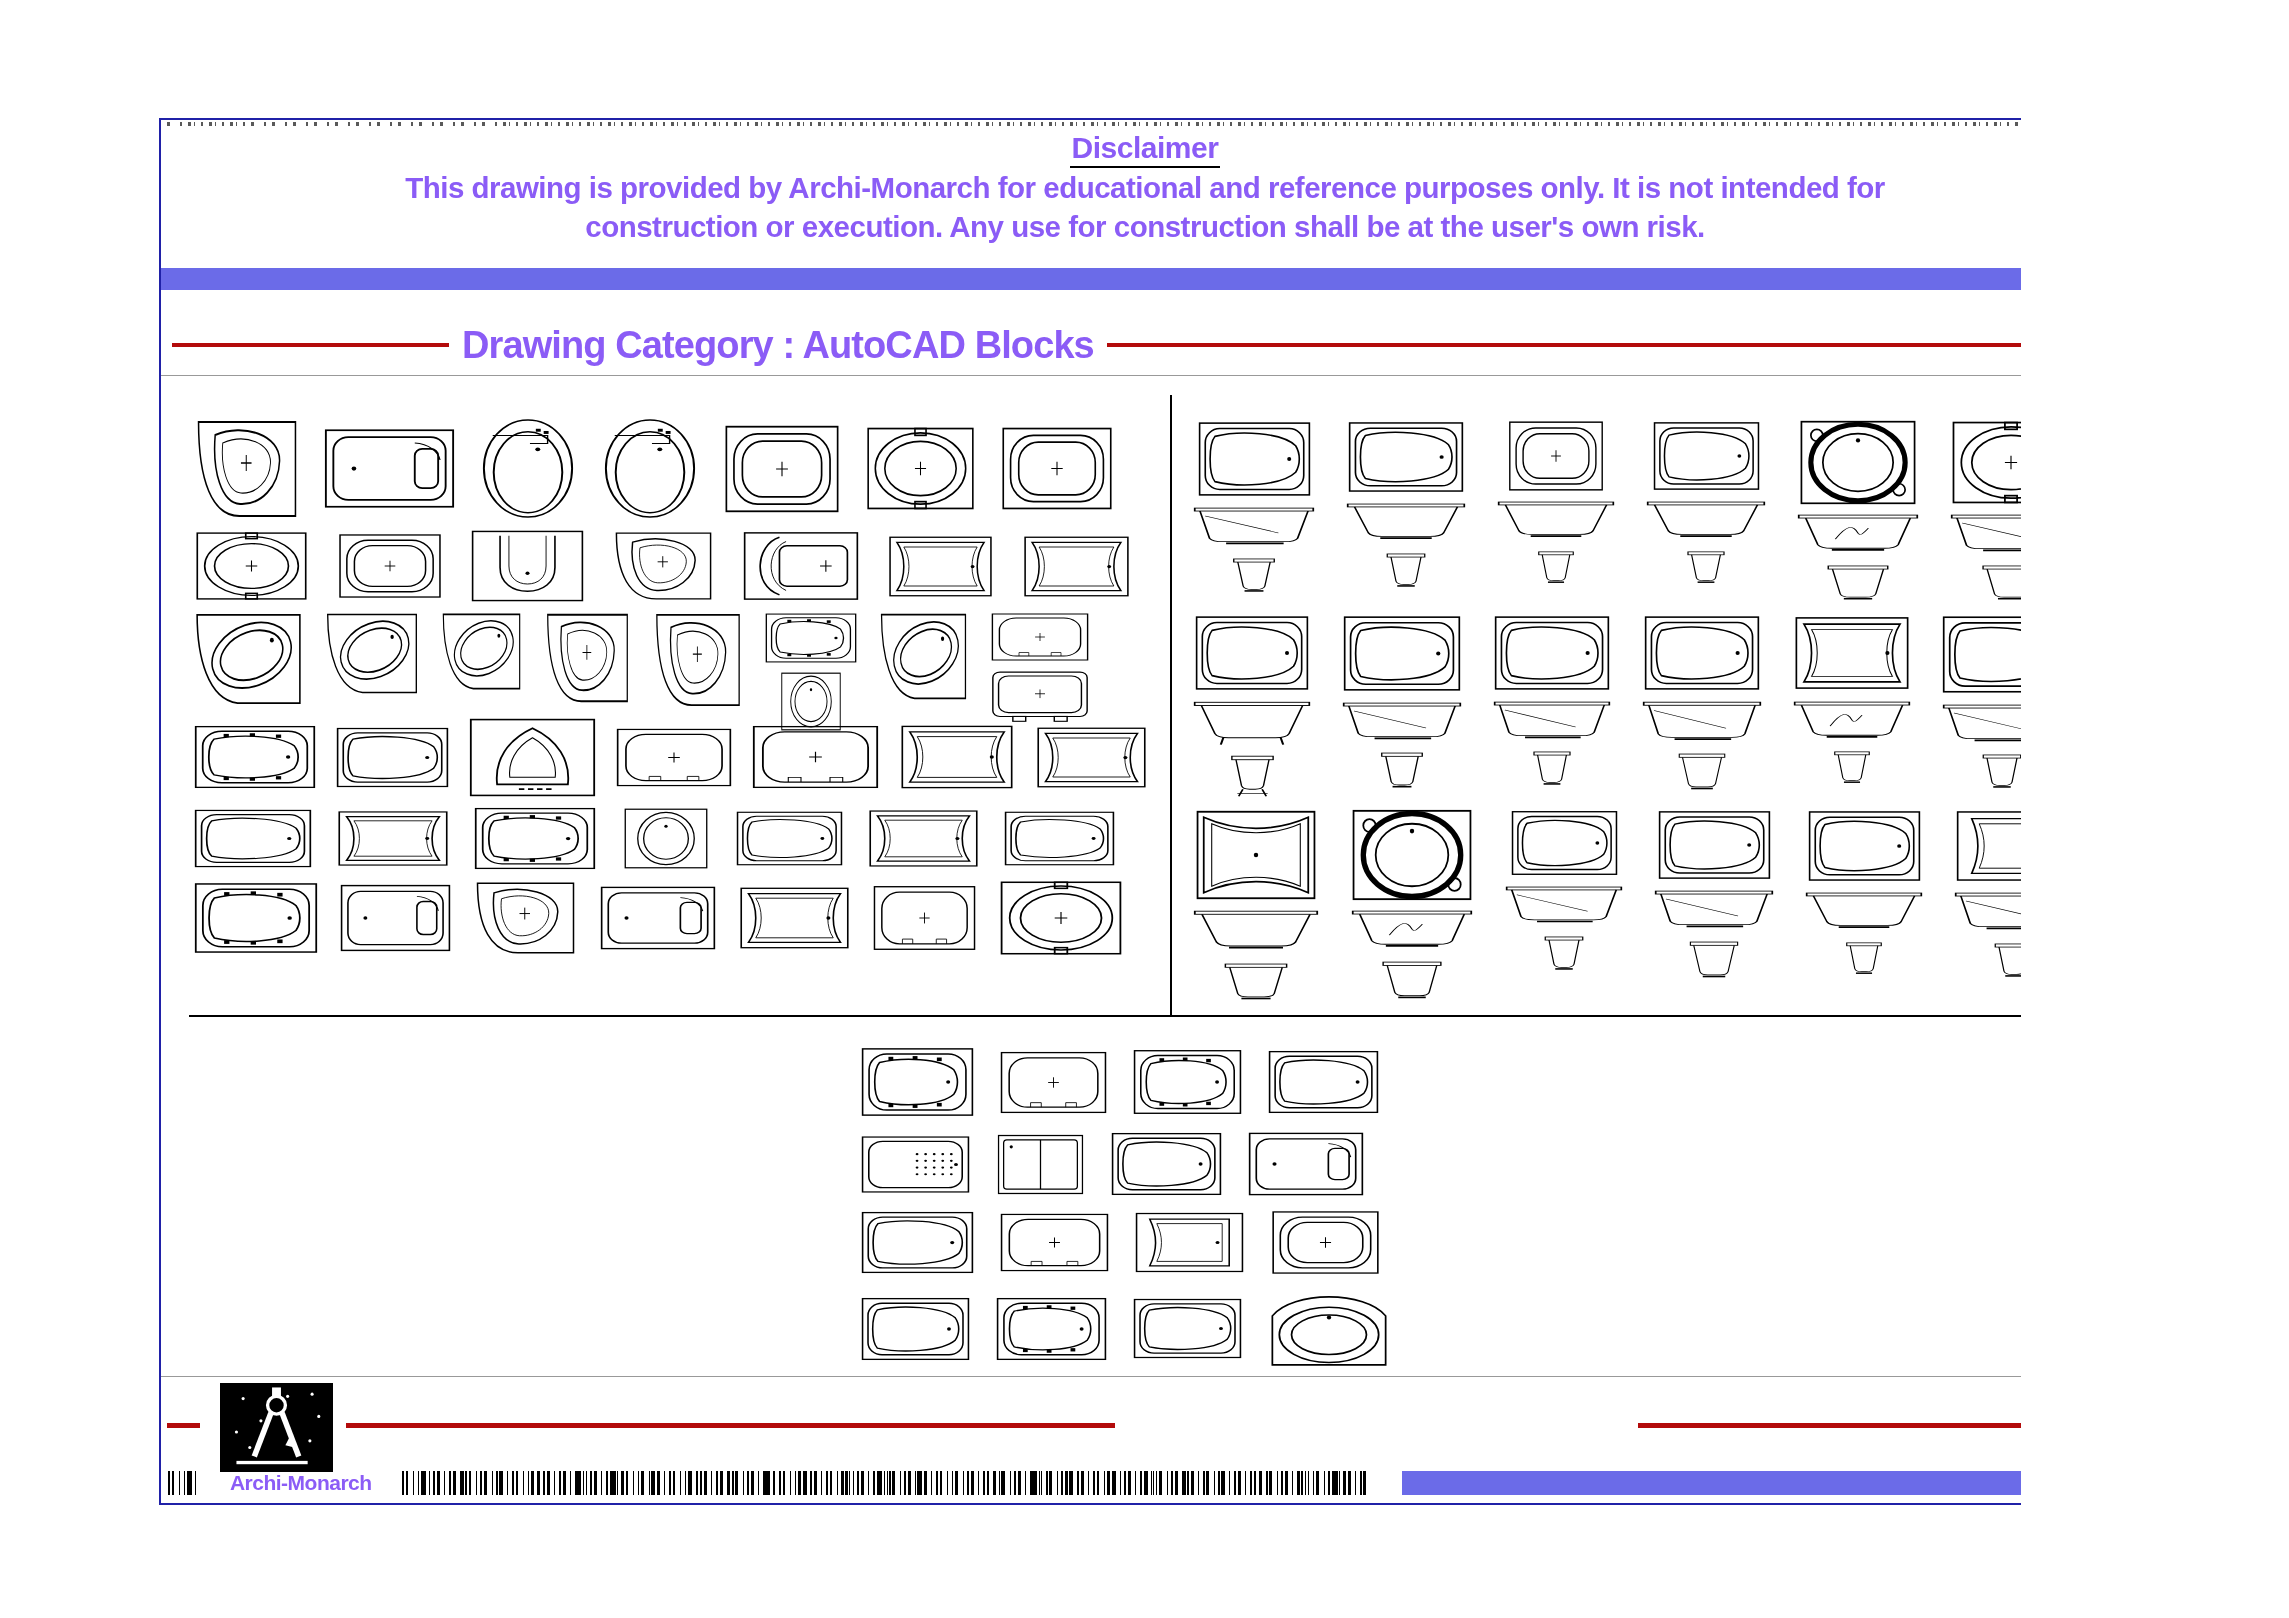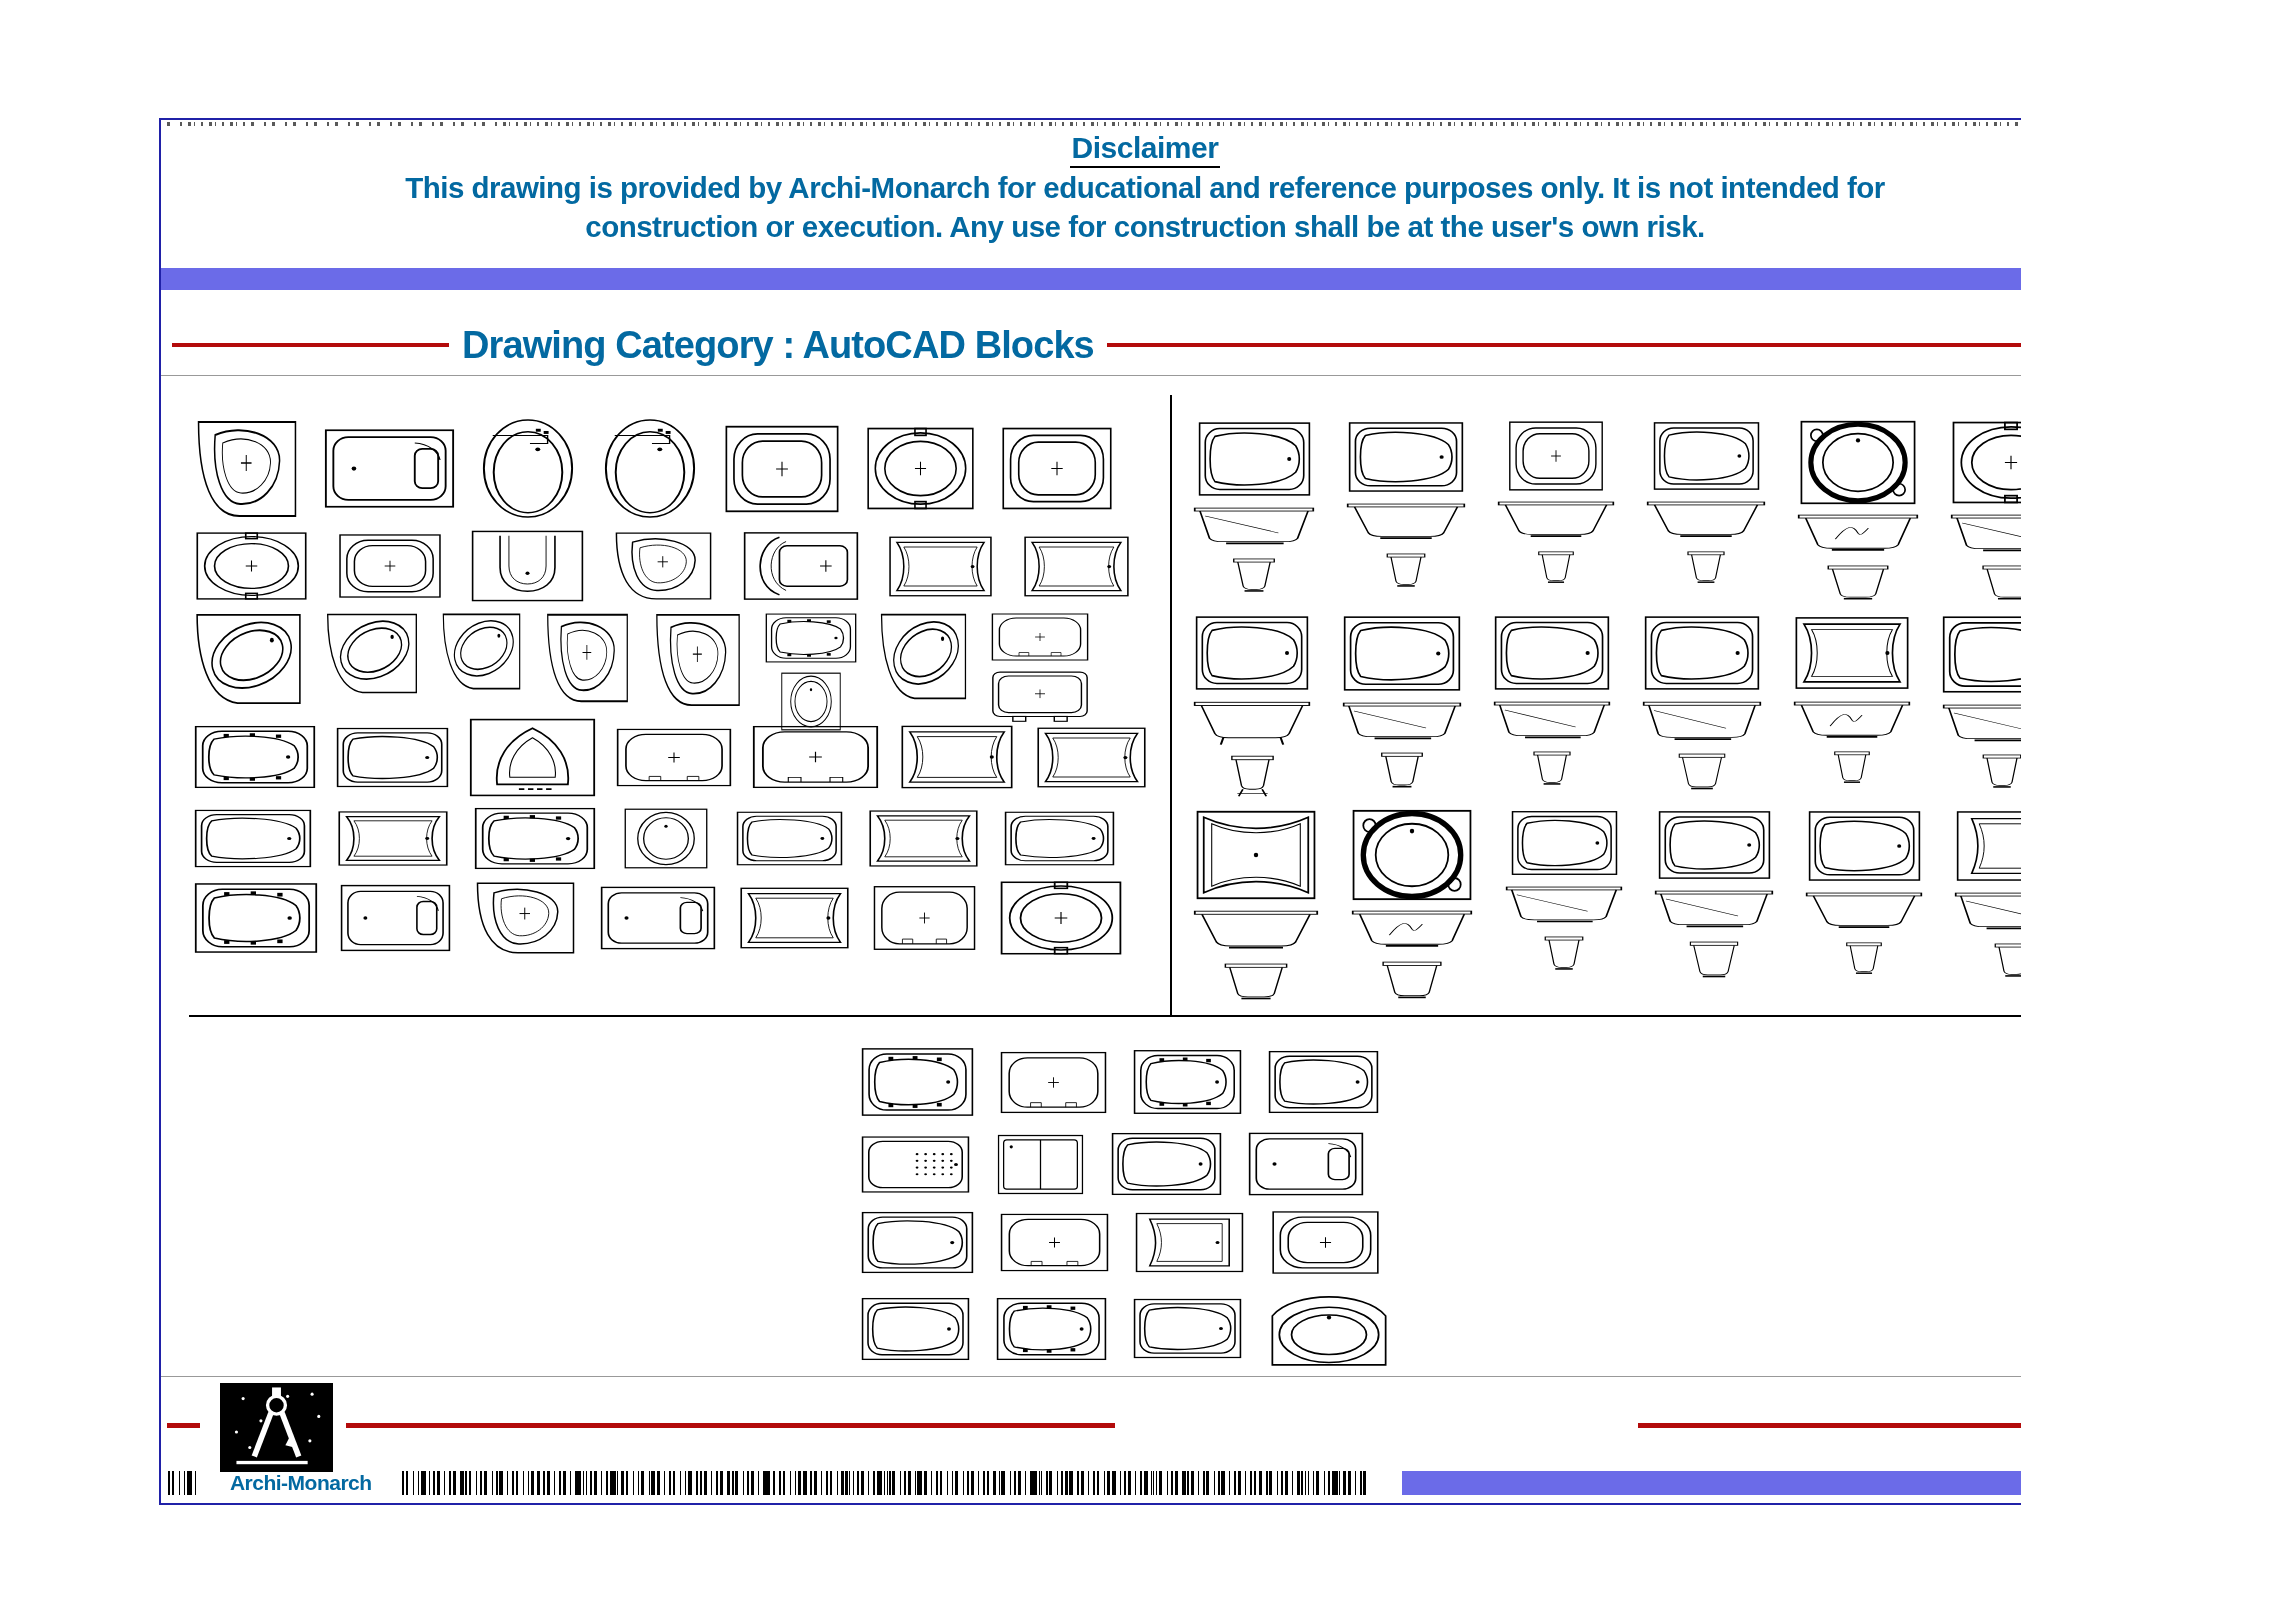--- a/index.html
+++ b/index.html
@@ -1,17 +1,17 @@
 <!DOCTYPE html>
 <html style="font-size:14.8px"><head>
 <meta charset="utf-8">
 <style>
   html,body{margin:0;padding:0;background:#fff;}
   .stage{position:relative;width:2021px;height:1619px;background:#ffffff;overflow:hidden;
-         font-family:"Liberation Sans","DejaVu Sans",sans-serif;color:#0369a1;}
+         font-family:"Liberation Sans","DejaVu Sans",sans-serif;color:#8b5cf6;}
   .sheet{position:absolute;left:159px;top:118px;width:1968px;height:1383px;
          border:2.8px solid #2021a8;background:#fff;}
   
   .wm-strip{position:absolute;left:5.5px;right:5.5px;top:1.8px;height:4.6px;opacity:.75;
     background:repeating-linear-gradient(90deg,#222 0 2.8px,transparent 2.8px 6.5px,#222 6.5px 7.4px,transparent 7.4px 13px,#222 13px 14.8px,transparent 14.8px 21px);}
   
   .disclaimer{position:absolute;left:0;right:0;top:9.2px;text-align:center;font-weight:bold;letter-spacing:-0.5px;}
   .disc-title{font-size:30px;line-height:37px;display:inline-block;border-bottom:2.8px solid #000;padding:0 1.8px;}
   .disc-line{font-size:29.5px;line-height:39px;}
   

